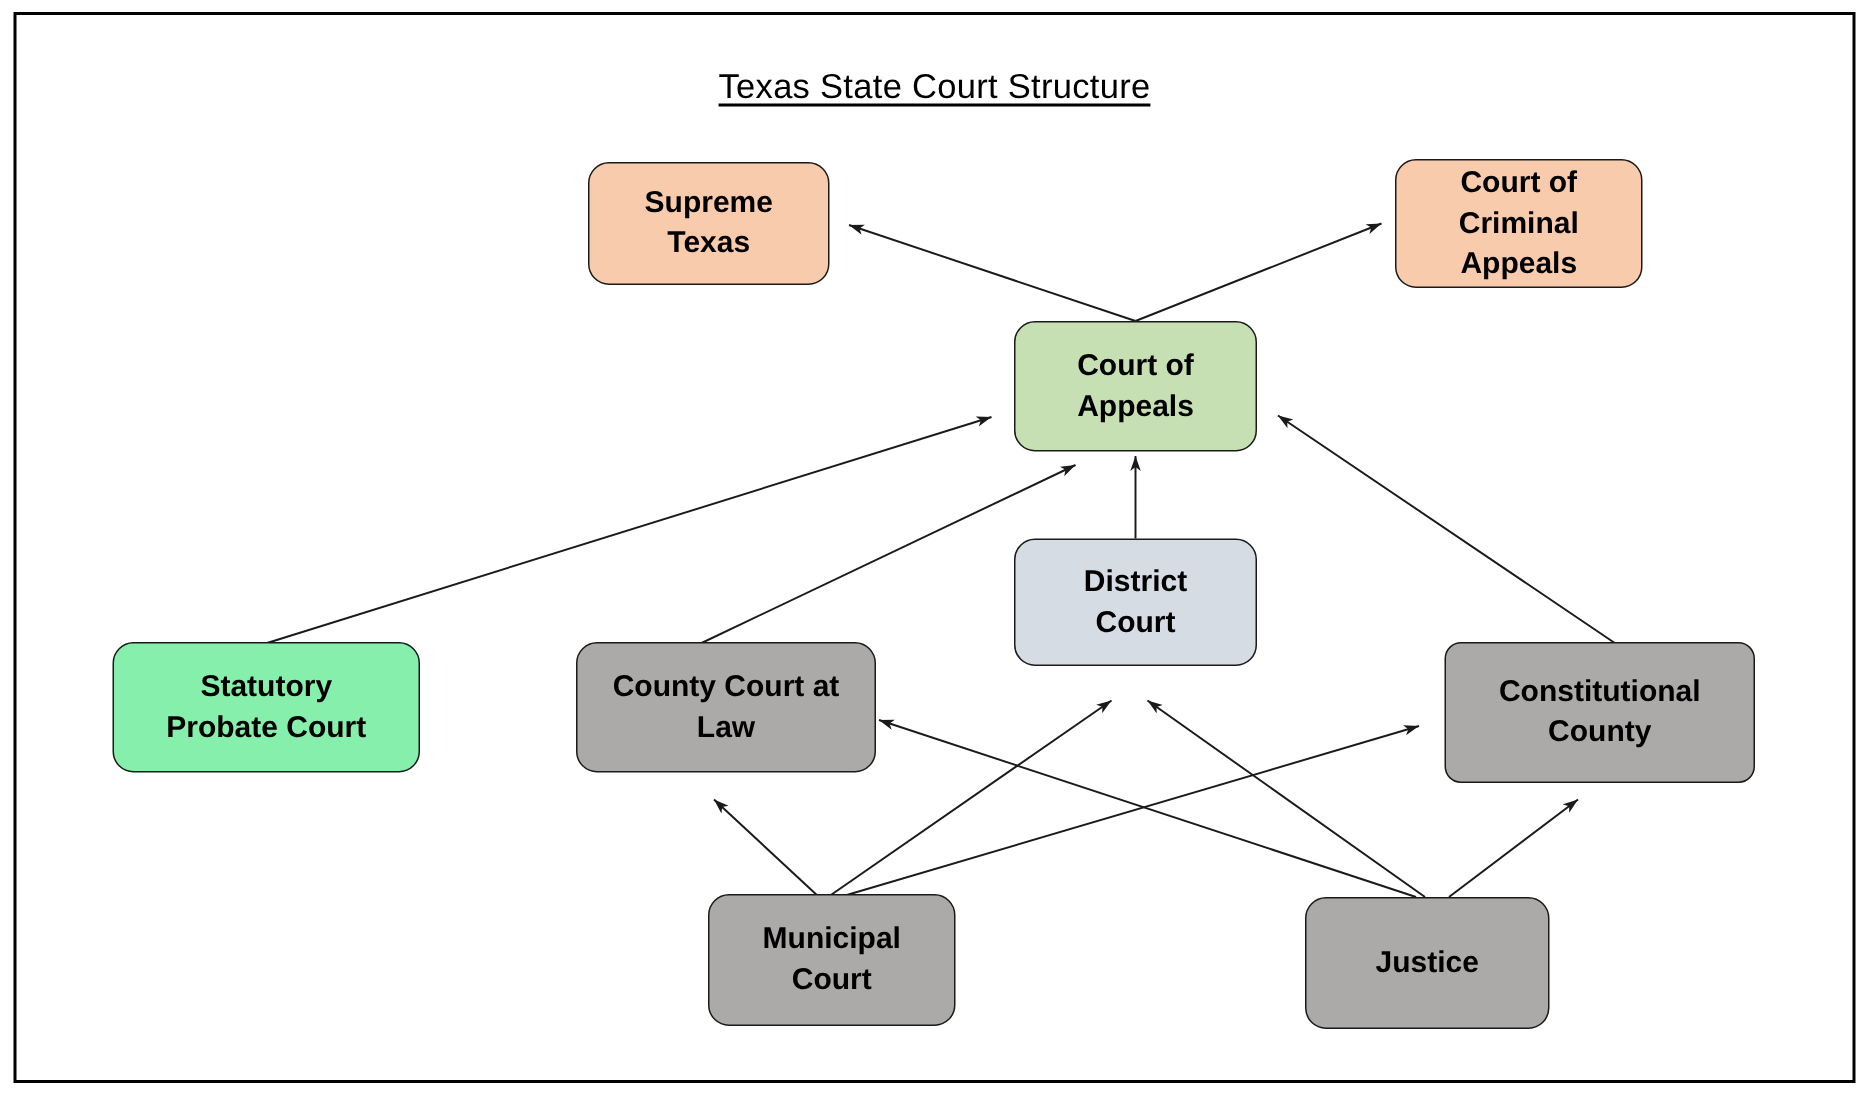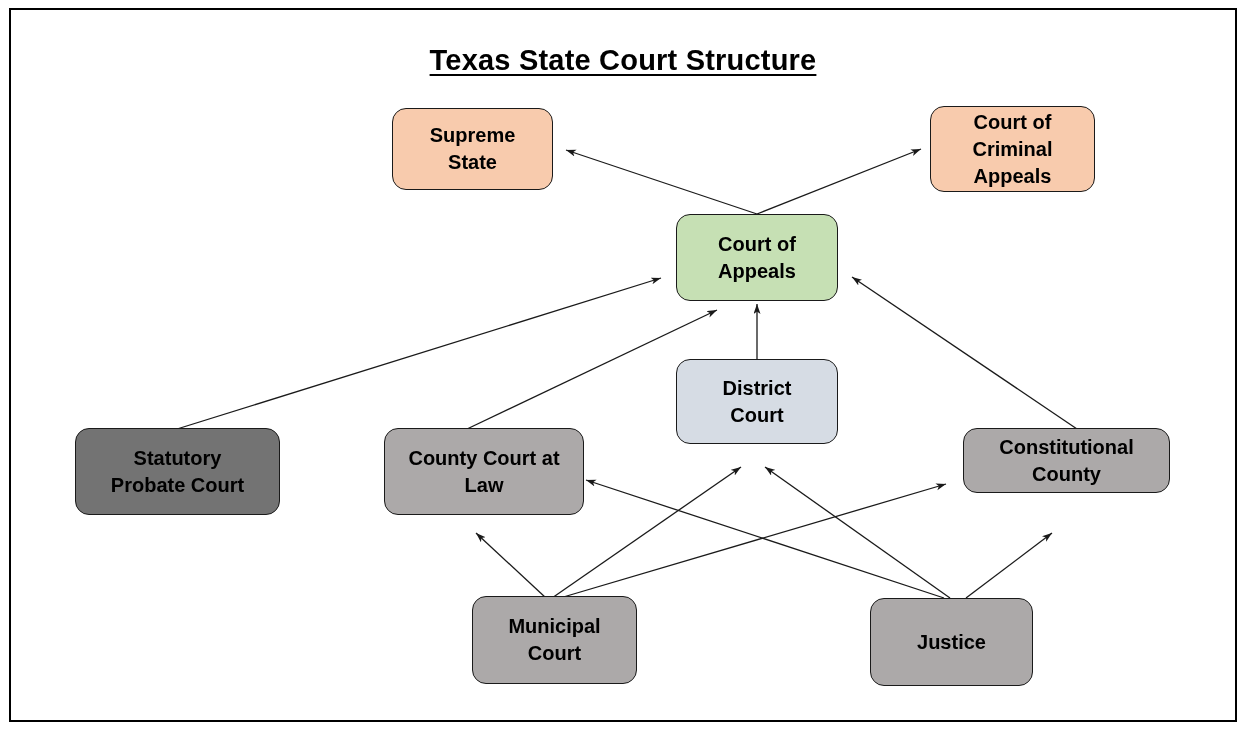--- a/index.html
+++ b/index.html
@@ -19,22 +19,22 @@
     position: absolute;
     left: 9px; top: 8px; right: 9px; bottom: 8px;
     border: 2px solid #000000;
     pointer-events: none;
   }
   .title {
     position: absolute;
     left: 0; right: 0;
     top: 44px;
     text-align: center;
-    font-size: 29px;
-    font-weight: bold;
+    font-size: 23px;
+    font-weight: normal;
     color: #000000;
     text-decoration: underline;
     text-underline-offset: 4px;
     letter-spacing: 0.2px;
   }
   .edges {
     position: absolute;
     left: 0; top: 0;
     width: 1246px;
     height: 730px;
@@ -83,44 +83,44 @@
         <line x1="966" y1="598" x2="1052" y2="533" stroke="#1A1A1A" stroke-width="1.3" marker-end="url(#arrowhead)"></line>
       </g>
   </svg>
 
   <div class="frame"></div>
 
   <div class="title">Texas State Court Structure</div>
 
   <div class="node" style="left: 392px; top: 108px; width: 161px; height: 82px; background: rgb(248, 203, 173);">
     <span class="label">Supreme
-State</span>
+Texas</span>
   </div>
   <div class="node" style="left: 930px; top: 106px; width: 165px; height: 86px; background: rgb(248, 203, 173);">
     <span class="label">Court of
 Criminal
 Appeals</span>
   </div>
   <div class="node" style="left: 676px; top: 214px; width: 162px; height: 87px; background: rgb(198, 224, 180);">
     <span class="label">Court of
 Appeals</span>
   </div>
   <div class="node" style="left: 676px; top: 359px; width: 162px; height: 85px; background: rgb(214, 220, 228); justify-content: center;">
     <span class="label">District
 Court</span>
   </div>
-  <div class="node" style="left: 75px; top: 428px; width: 205px; height: 87px; background: #737373; justify-content: center;">
+  <div class="node" style="left: 75px; top: 428px; width: 205px; height: 87px; background: #86efac; justify-content: center;">
     <span class="label">Statutory
 Probate Court</span>
   </div>
   <div class="node" style="left: 368px; top: 428px; width: 200px; height: 87px; background: rgb(172, 169, 169); margin-left: 16px;">
     <span class="label">County Court at
 Law</span>
   </div>
-  <div class="node" style="left: 963px; top: 428px; width: 207px; height: 65px; background: rgb(172, 169, 169);">
+  <div class="node" style="left: 963px; top: 428px; width: 207px; height: 94px; background: rgb(172, 169, 169); border-radius: 11px;">
     <span class="label">Constitutional
 County</span>
   </div>
   <div class="node" style="left: 472px; top: 596px; width: 165px; height: 88px; background: rgb(172, 169, 169);">
     <span class="label">Municipal
 Court</span>
   </div>
   <div class="node" style="left: 870px; top: 598px; width: 163px; height: 88px; background: rgb(172, 169, 169); justify-content: center;">
     <span class="label">Justice</span>
   </div>

